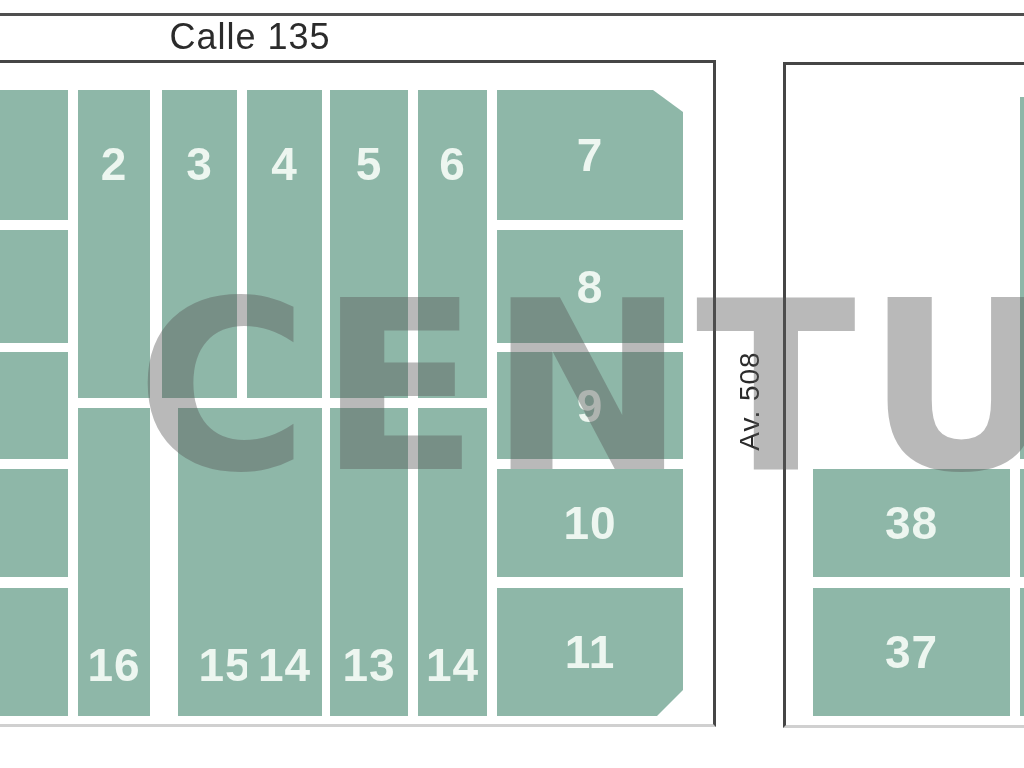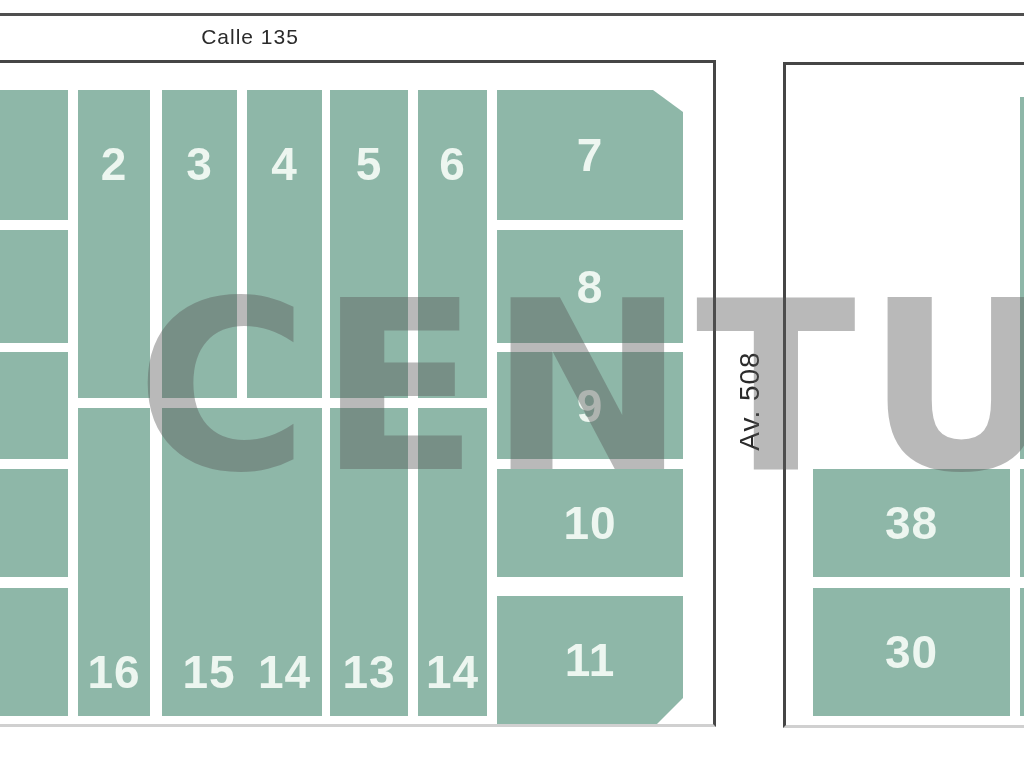--- a/index.html
+++ b/index.html
@@ -8,21 +8,21 @@
     position:relative;width:1024px;height:768px;overflow:hidden;
     background:var(--background,#fff);
   }
   
   .top-street-line{
     position:absolute;left:0;top:13px;width:1024px;height:3px;
     background:var(--street-line,#4f4f4f);
   }
   .street-label{
     position:absolute;color:var(--street-text,#2b2b2b);white-space:nowrap;
-    font-size:21px;font-weight:500;letter-spacing:1px;z-index:6;
+    font-size:36px;font-weight:500;letter-spacing:1px;z-index:6;
   }
   .street-label.h{left:250px;top:37px;transform:translate(-50%,-50%);}
   .street-label.v{
     left:750px;top:401px;transform:translate(-50%,-50%) rotate(-90deg);
     font-size:28px;
   }
   
   .block{
     position:absolute;background:#fff;box-sizing:border-box;z-index:1;
     border:3px solid var(--block-border,#464646);
@@ -34,23 +34,23 @@
   .block.right{
     left:783px;top:62px;width:310px;height:666px;
     border-right:none;border-bottom:3px solid rgba(120,120,120,0.35);
   }
   
   .lot{
     position:absolute;background:var(--lot-fill,#8EB7A8);z-index:2;
     box-sizing:border-box;display:flex;align-items:center;justify-content:center;
   }
   .lot.align-top{align-items:flex-start;padding-top:50px;}
-  .lot.align-bottom{align-items:flex-end;padding-bottom:20px;}
+  .lot.align-bottom{align-items:flex-end;padding-bottom:27px;}
   .lot.bevel-tr{clip-path:polygon(0 0,calc(100% - 30px) 0,100% 22px,100% 100%,0 100%);}
-  .lot.bevel-br{clip-path:polygon(0 0,100% 0,100% calc(100% - 26px),calc(100% - 26px) 100%,0 100%);margin-top:8px;}
+  .lot.bevel-br{clip-path:polygon(0 0,100% 0,100% calc(100% - 26px),calc(100% - 26px) 100%,0 100%);}
   .num{
     font-weight:bold;font-size:46px;line-height:48px;
     color:var(--lot-label,#EDF6F0);letter-spacing:1px;
   }
   
   .watermark{
     position:absolute;left:136px;top:270px;z-index:9;pointer-events:none;
     font-family:"DejaVu Sans",sans-serif;font-weight:bold;
     font-size:235px;line-height:1;letter-spacing:10px;white-space:nowrap;
     color:var(--watermark,rgba(88,88,88,0.42));
@@ -85,21 +85,21 @@
   <div class="lot align-top" style="left:330px;top:90px;width:78px;height:308px">
     <span class="num">5</span>
   </div>
   <div class="lot align-top" style="left:418px;top:90px;width:69px;height:308px">
     <span class="num">6</span>
   </div>
 
   <div class="lot align-bottom" style="left:78px;top:408px;width:72px;height:308px">
     <span class="num">16</span>
   </div>
-  <div class="lot align-bottom" style="left:162px;top:408px;width:94px;height:308px">
+  <div class="lot align-bottom" style="left:178px;top:408px;width:94px;height:308px">
     <span class="num">15</span>
   </div>
   <div class="lot align-bottom" style="left:247px;top:408px;width:75px;height:308px">
     <span class="num">14</span>
   </div>
   <div class="lot align-bottom" style="left:330px;top:408px;width:78px;height:308px">
     <span class="num">13</span>
   </div>
   <div class="lot align-bottom" style="left:418px;top:408px;width:69px;height:308px">
     <span class="num">14</span>
@@ -120,21 +120,21 @@
   <div class="lot bevel-br" style="left:497px;top:588px;width:186px;height:128px">
     <span class="num">11</span>
   </div>
 
   <div class="street-label v">Av. 508</div>
 
   <div class="lot" style="left:813px;top:469px;width:197px;height:108px">
     <span class="num">38</span>
   </div>
   <div class="lot" style="left:813px;top:588px;width:197px;height:128px">
-    <span class="num">30</span>
+    <span class="num">37</span>
   </div>
 
   <div class="lot" style="left:1020px;top:97px;width:60px;height:362px"></div>
   <div class="lot" style="left:1020px;top:469px;width:60px;height:108px"></div>
   <div class="lot" style="left:1020px;top:588px;width:60px;height:128px"></div>
 
   <div class="watermark">CENTURY</div>
 
 </div>
 

